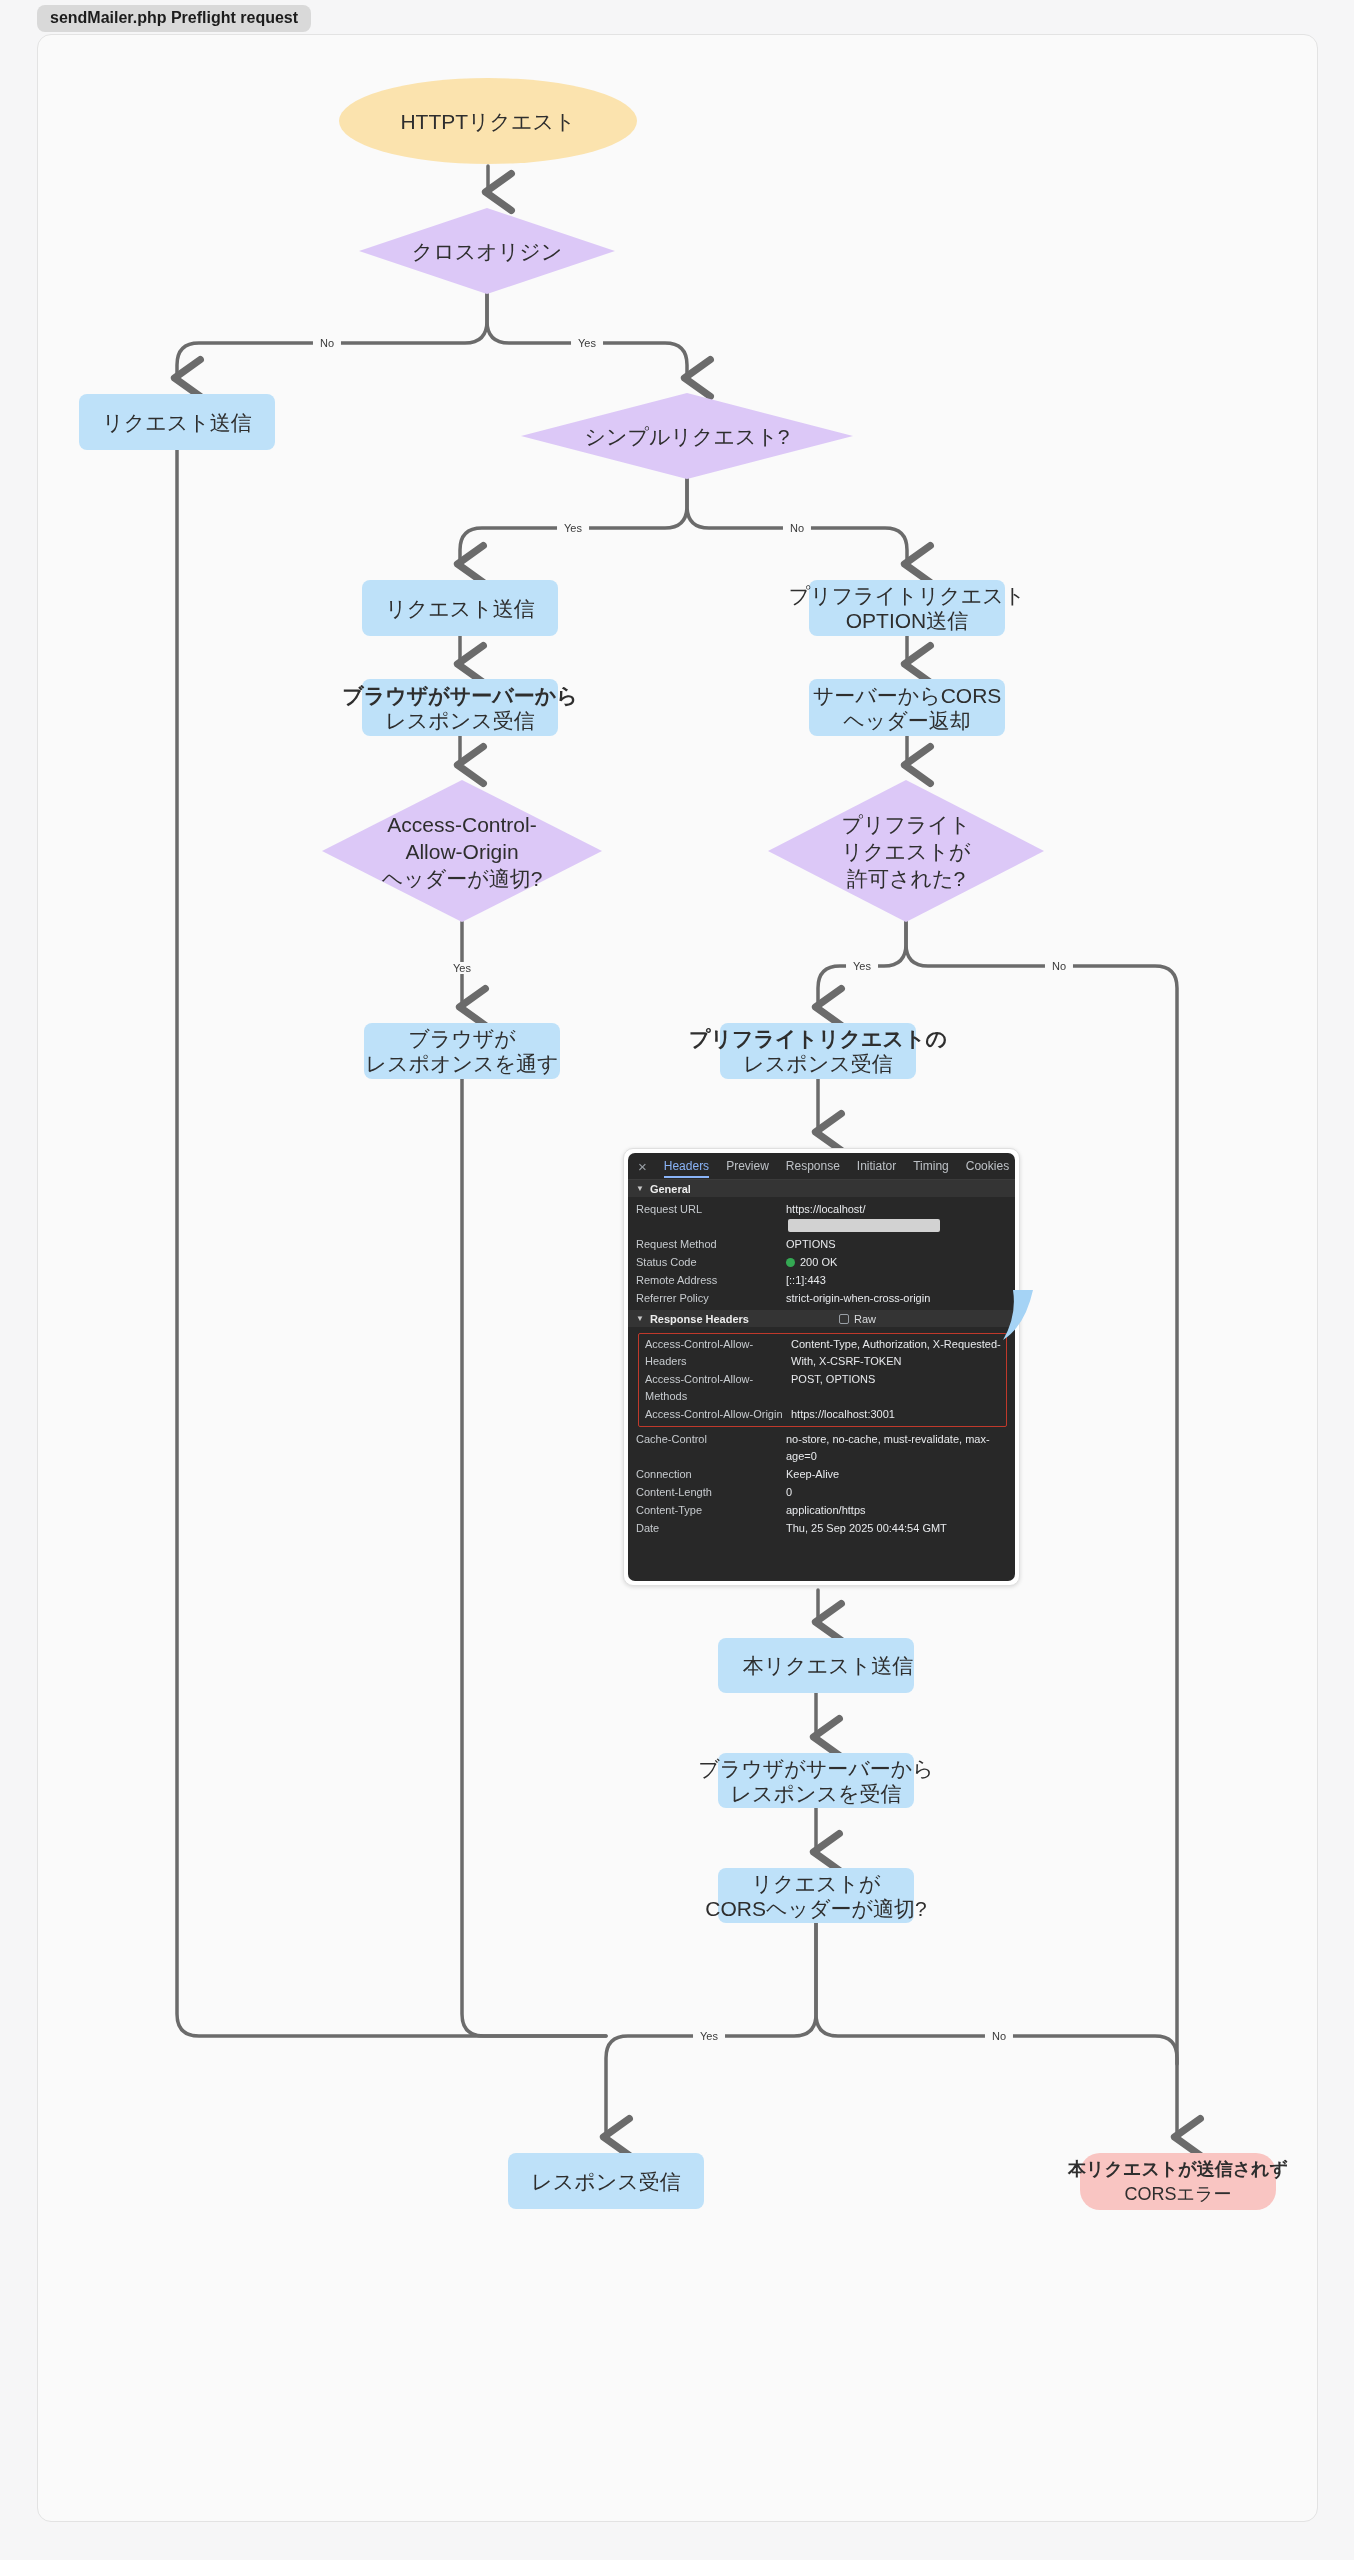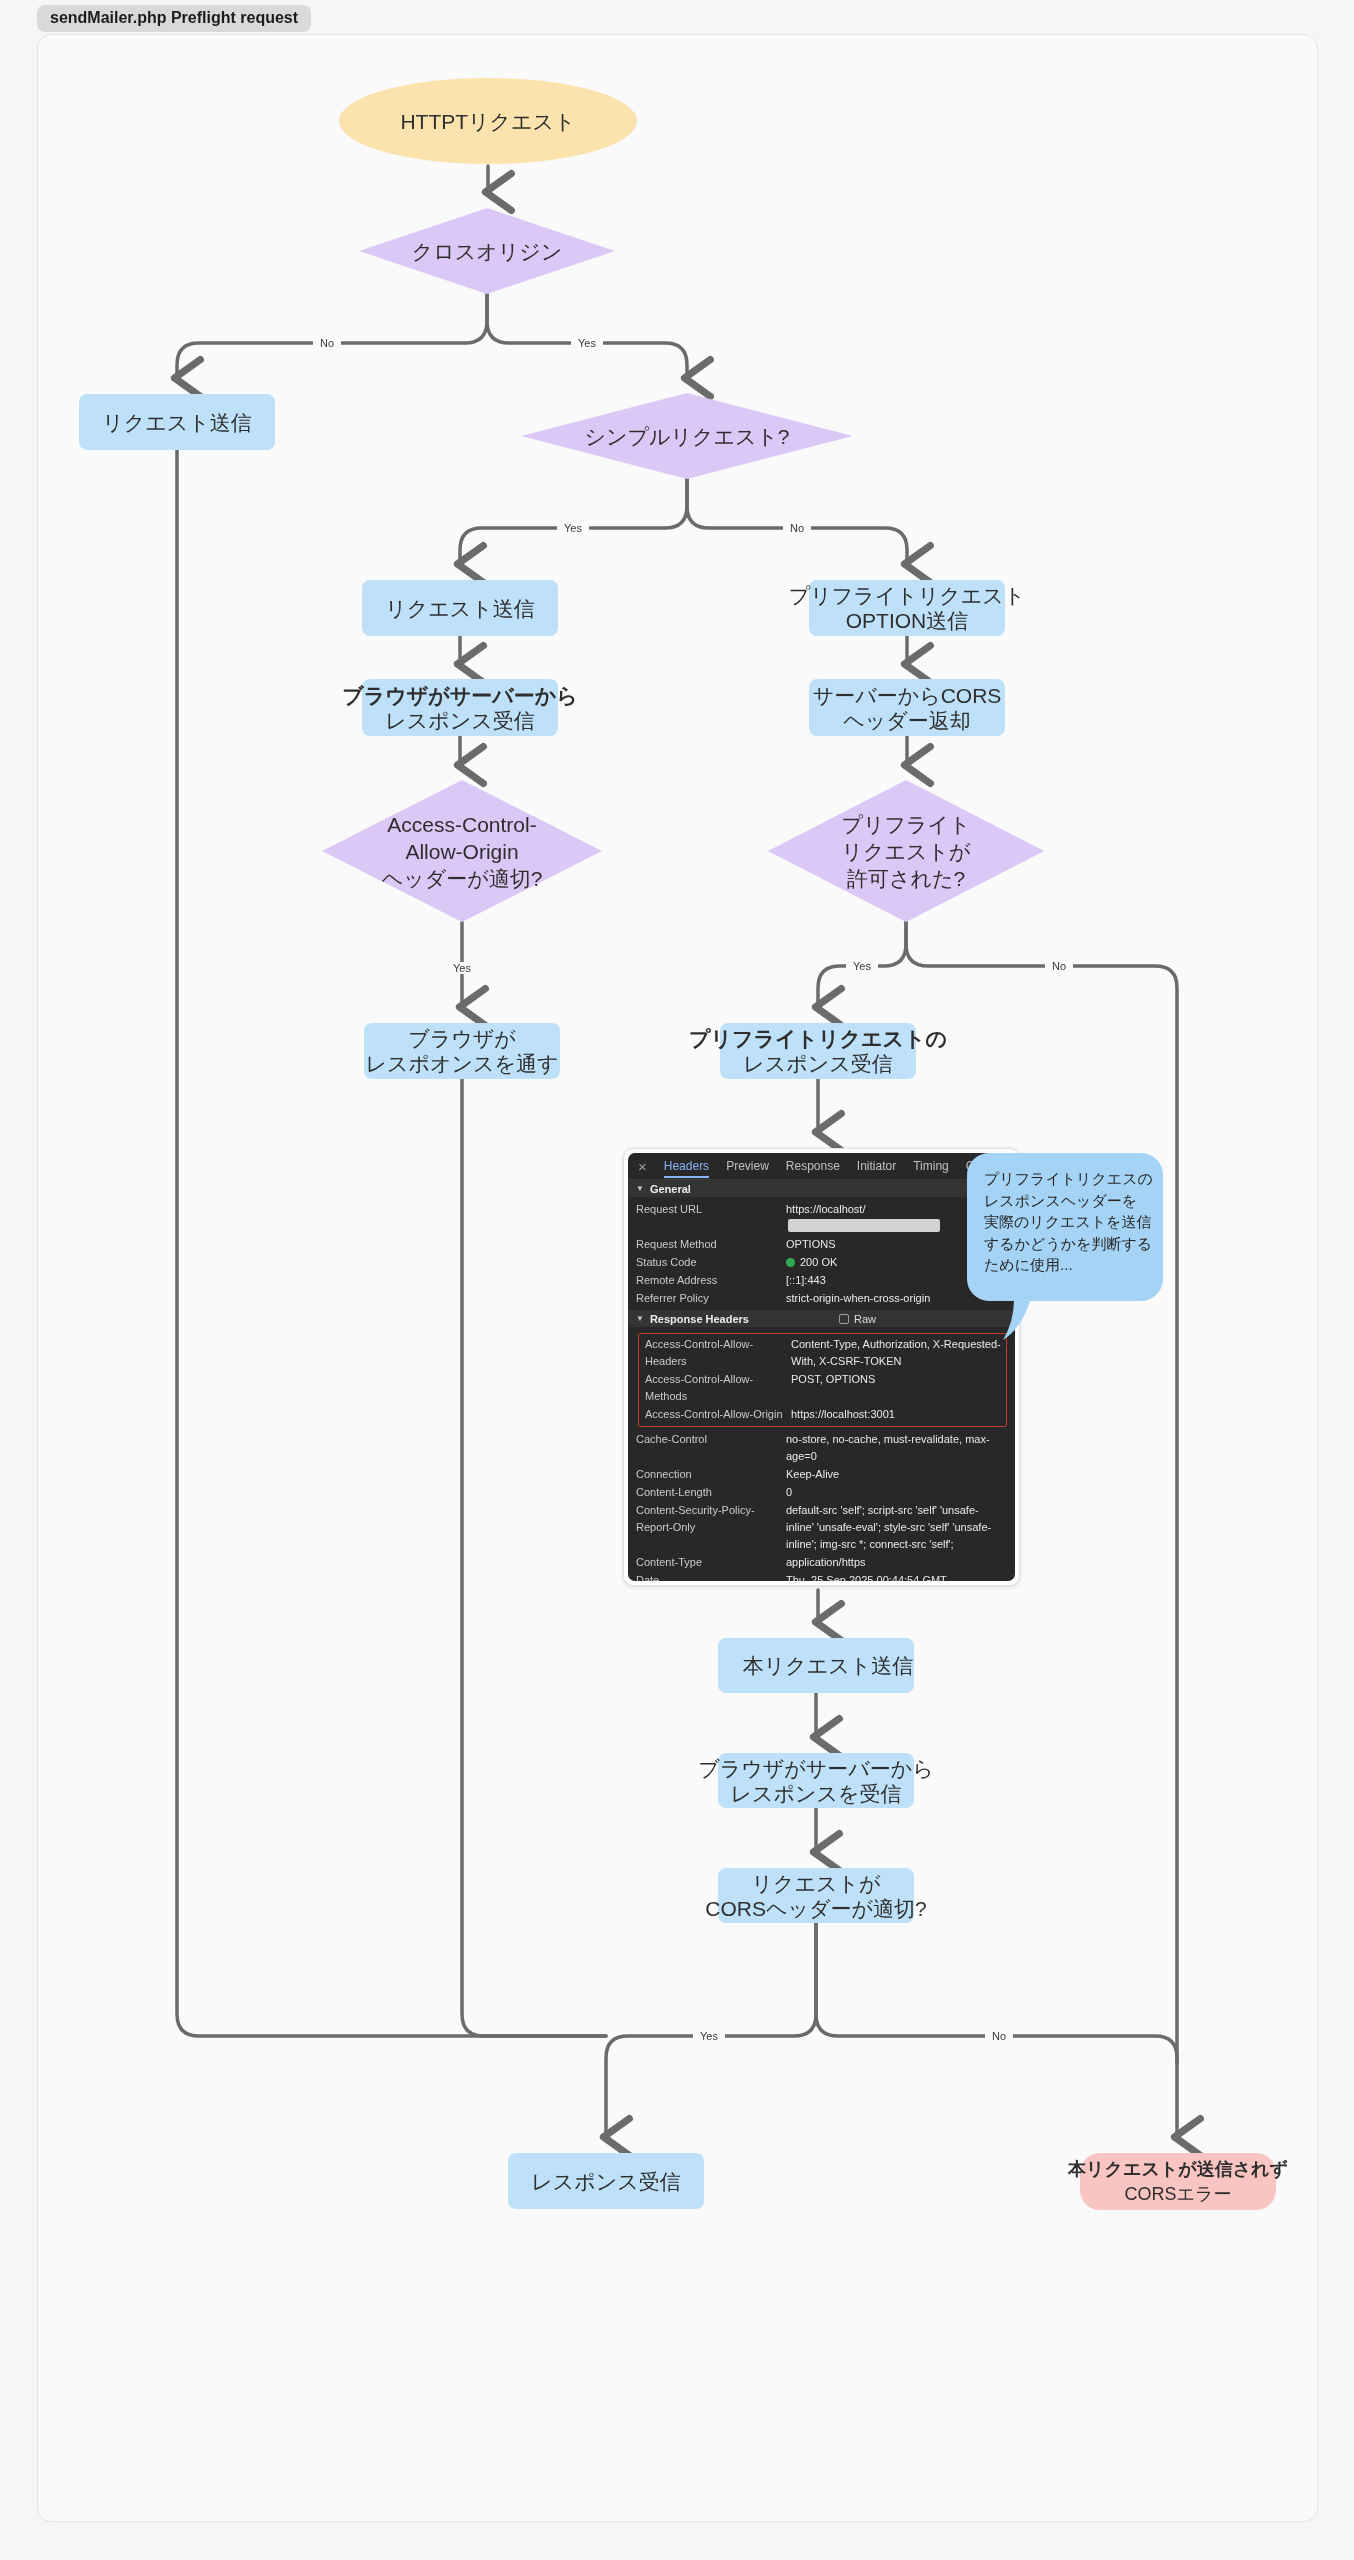--- a/index.html
+++ b/index.html
@@ -254,39 +254,28 @@
           </div>
           <div class="row">
             <span class="k">Connection</span>
             <span class="v">Keep-Alive</span>
           </div>
           <div class="row">
             <span class="k">Content-Length</span>
             <span class="v">0</span>
           </div>
           <div class="row">
-            <span class="k">Content-Security-Policy-Report-Only</span>
-            <span class="v">default-src 'self'; script-src 'self' 'unsafe-inline' 'unsafe-eval'; style-src 'self' 'unsafe-inline'; img-src *; connect-src 'self';</span>
-          </div>
-          <div class="row">
             <span class="k">Content-Type</span>
             <span class="v">application/https</span>
           </div>
           <div class="row">
             <span class="k">Date</span>
             <span class="v">Thu, 25 Sep 2025 00:44:54 GMT</span>
           </div>
         </div>
     </div>
   </div>
 
   <svg class="bubble-tail" width="70" height="70">
     <path d="M58,2 Q50,38 28,52 Q42,28 38,2 Z" fill="#a5d3f5"></path>
   </svg>
-  <div class="bubble" id="bubble">
-      <div>プリフライトリクエスの</div>
-      <div>レスポンスヘッダーを</div>
-      <div>実際のリクエストを送信</div>
-      <div>するかどうかを判断する</div>
-      <div>ために使用...</div>
-    </div>
 
 </div>
 
 </body></html>

